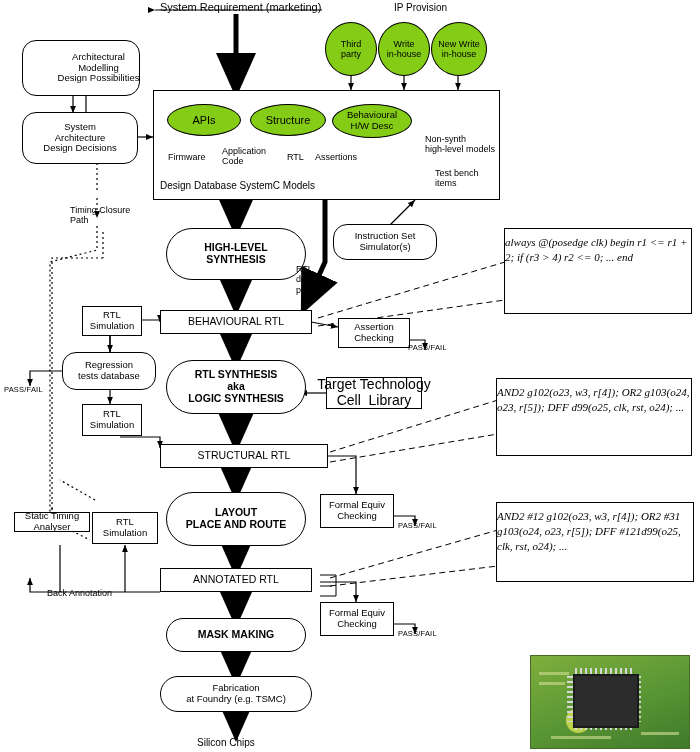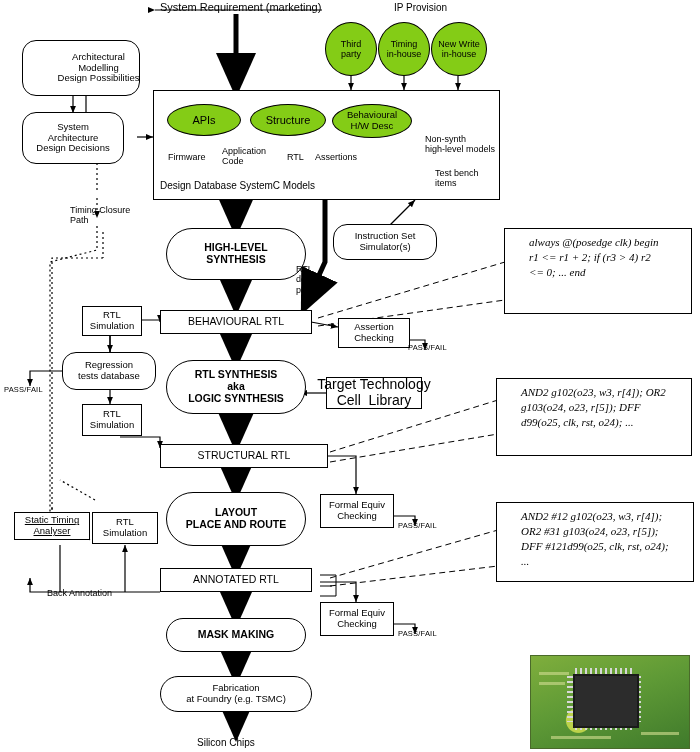--- a/index.html
+++ b/index.html
@@ -13,21 +13,21 @@
   #diagram{position:absolute;left:0;top:0;width:700px;height:752px;}
   .node{position:absolute;box-sizing:border-box;display:flex;align-items:center;justify-content:center;text-align:center;line-height:1.12;}
   .rect{border:1px solid #000;background:#fff;}
   .ell{border:1px solid #000;background:#84cc16;border-radius:50%;}
   .round{border:1px solid #000;background:#fff;border-radius:14px;}
   .stadium{border:1px solid #000;background:#fff;border-radius:999px;}
   .lbl{position:absolute;white-space:pre;line-height:1.15;}
   .small{font-size:9px;}
   .med{font-size:10px;}
   .code{font-family:"Liberation Serif", serif;font-style:italic;font-size:11px;text-align:left;line-height:1.35;}
-  .cbox{position:absolute;border:1px solid #000;background:#fff;box-sizing:border-box;padding:6px 24px;}
+  .cbox{position:absolute;border:1px solid #000;background:#fff;box-sizing:border-box;padding:6px 0;}
   .passfail{font-size:7.5px;letter-spacing:.2px;}
   .chip{position:absolute;left:530px;top:655px;width:158px;height:92px;
         background:
           radial-gradient(circle at 30% 70%, #bcd24a 0 12px, rgba(0,0,0,0) 13px),
           linear-gradient(160deg,#7fae3c 0%,#5f9a36 45%,#3f7a2b 100%);
         border:1px solid #4a6a2a;overflow:hidden;}
   .chip .ic{position:absolute;left:42px;top:18px;width:62px;height:50px;background:#2c2c2c;border:2px solid #1a1a1a;}
   .chip .pins-t,.chip .pins-b{position:absolute;height:6px;left:44px;width:58px;
      background:repeating-linear-gradient(90deg,#d8d8d8 0 2px,rgba(0,0,0,0) 2px 5px);}
   .chip .pins-t{top:12px;} .chip .pins-b{top:68px;}
@@ -139,29 +139,29 @@
 
       <path d="M372,190 L392,104" stroke-dasharray="0" stroke-width="1"></path>
     </g>
   </svg>
 
   <div class="lbl" style="left:160px;top:1px;font-size:11px;">System Requirement (marketing)</div>
   <div class="lbl" style="left:394px;top:2px;font-size:10px;">IP Provision</div>
 
   <div class="node ell" style="left:325px;top:22px;width:52px;height:54px;font-size:9px;white-space:pre;">Third
 party</div>
-  <div class="node ell" style="left:378px;top:22px;width:52px;height:54px;font-size:9px;white-space:pre;">Timing
+  <div class="node ell" style="left:378px;top:22px;width:52px;height:54px;font-size:9px;white-space:pre;">Write
 in-house</div>
   <div class="node ell" style="left:431px;top:22px;width:56px;height:54px;font-size:9px;white-space:pre;">New Write
 in-house</div>
 
   <div class="node round" style="left:22px;top:40px;width:118px;height:56px;font-size:9.5px;white-space:pre;padding-left:35px;">Architectural
 Modelling
 Design Possibilities</div>
-  <div class="node round" style="left:22px;top:112px;width:102px;height:52px;font-size:9.5px;white-space:pre;">System
+  <div class="node round" style="left:22px;top:112px;width:116px;height:52px;font-size:9.5px;white-space:pre;">System
 Architecture
 Design Decisions</div>
 
   <div class="lbl small" style="left:42px;top:205px;margin-left:28px;">Timing Closure
 Path</div>
 
   <div class="rect" style="position:absolute;left:153px;top:90px;width:345px;height:108px;"></div>
   <div class="node ell" style="left:167px;top:104px;width:74px;height:32px;font-size:11px;">APIs</div>
   <div class="node ell" style="left:250px;top:104px;width:76px;height:32px;font-size:11px;">Structure</div>
   <div class="node ell" style="left:332px;top:104px;width:80px;height:34px;font-size:9.5px;white-space:pre;">Behavioural
@@ -208,21 +208,21 @@
 Cell  Library</div>
 
   <div class="node rect" style="left:160px;top:444px;width:168px;height:24px;font-size:10.5px;">STRUCTURAL RTL</div>
 
   <div class="node stadium" style="left:166px;top:492px;width:140px;height:54px;font-size:10.5px;font-weight:bold;white-space:pre;">LAYOUT
 PLACE AND ROUTE</div>
   <div class="node rect" style="left:320px;top:494px;width:74px;height:34px;font-size:9.5px;white-space:pre;">Formal Equiv
 Checking</div>
   <div class="lbl passfail" style="left:398px;top:522px;">PASS/FAIL</div>
 
-  <div class="node rect" style="left:14px;top:512px;width:76px;height:28px;font-size:9.5px;white-space:pre;text-decoration:underline;">Static Timing
+  <div class="node rect" style="left:14px;top:512px;width:76px;height:20px;font-size:9.5px;white-space:pre;">Static Timing
 Analyser</div>
   <div class="node rect" style="left:92px;top:512px;width:66px;height:32px;font-size:9.5px;white-space:pre;">RTL
 Simulation</div>
 
   <div class="node rect" style="left:160px;top:568px;width:152px;height:24px;font-size:10.5px;">ANNOTATED  RTL</div>
   <div class="lbl small" style="left:47px;top:588px;">Back Annotation</div>
 
   <div class="node rect" style="left:320px;top:602px;width:74px;height:34px;font-size:9.5px;white-space:pre;">Formal Equiv
 Checking</div>
   <div class="lbl passfail" style="left:398px;top:630px;">PASS/FAIL</div>

